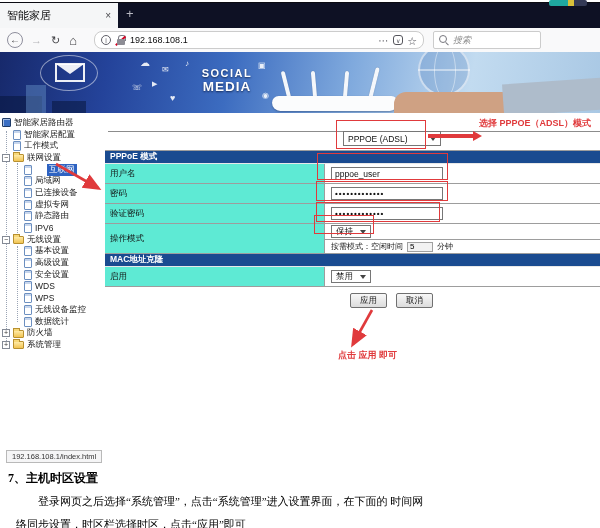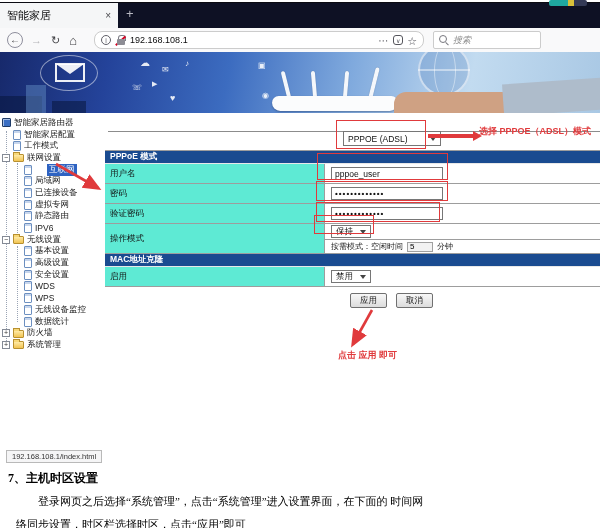--- a/index.html
+++ b/index.html
@@ -152,21 +152,21 @@
   .ann-box { border:1.5px solid #e03a3c; }
   .bx-mode { left:336px; top:120px; width:90px; height:29px; }
   .bx-user { left:317px; top:153px; width:131px; height:27px; }
   .bx-pass { left:316px; top:181px; width:132px; height:20px; }
   .bx-verify { left:316px; top:202px; width:124px; height:20px; }
   .bx-keep { left:314px; top:215px; width:60px; height:19px; }
   .harrow { left:428px; top:134px; width:46px; height:4px; background:#e03a3c; }
   .harrow::after { content:""; position:absolute; right:-8px; top:-3.5px; width:0; height:0;
     border-left:9px solid #e03a3c; border-top:5.5px solid transparent; border-bottom:5.5px solid transparent; }
   .ann-text { color:#e03a3c; font-size:9px; font-weight:bold; white-space:nowrap; }
-  .tx-mode { left:479px; top:125px; }
+  .tx-mode { left:479px; top:117px; }
   .tx-apply { left:338px; top:349px; }
   .svg-arrow { position:absolute; overflow:visible; }
   .sa2 { left:48px; top:158px; }
   .sa3 { left:344px; top:306px; }
 
   
   .docarea { position:absolute; top:463px; left:0; right:0; bottom:0; background:#fff; color:#000;
     font-family:"Liberation Serif", serif; }
   .doc-h { margin:7px 0 0 8px; font-size:12px; font-weight:bold; }
   .doc-p { margin:6px 8px 0 16px; font-size:11px; line-height:17px; }
@@ -214,20 +214,24 @@
     <div class="ring"></div>
     <div class="envelope"></div>
     <span class="doodle gl-cloud" style="left:140px; top:6px; font-size:10px;"></span>
     <span class="doodle gl-mail" style="left:162px; top:14px; font-size:8px;"></span>
     <span class="doodle gl-heart" style="left:170px; top:42px; font-size:9px;"></span>
     <span class="doodle gl-play" style="left:152px; top:28px; font-size:7px;"></span>
     <span class="doodle gl-phone" style="left:132px; top:32px; font-size:8px;"></span>
     <span class="doodle gl-note" style="left:185px; top:8px; font-size:8px;"></span>
     <span class="doodle gl-box" style="left:258px; top:10px; font-size:8px;"></span>
     <span class="doodle gl-circ" style="left:262px; top:40px; font-size:8px;"></span>
+    <div class="soc-text">
+      <div class="soc-l1">SOCIAL</div>
+      <div class="soc-l2">MEDIA</div>
+    </div>
     <div class="globe"></div>
     <span class="ant a1"></span>
     <span class="ant a2"></span>
     <span class="ant a3"></span>
     <span class="ant a4"></span>
     <div class="router"></div>
     <div class="hand"></div>
     <div class="sleeve"></div>
   </div>
 

